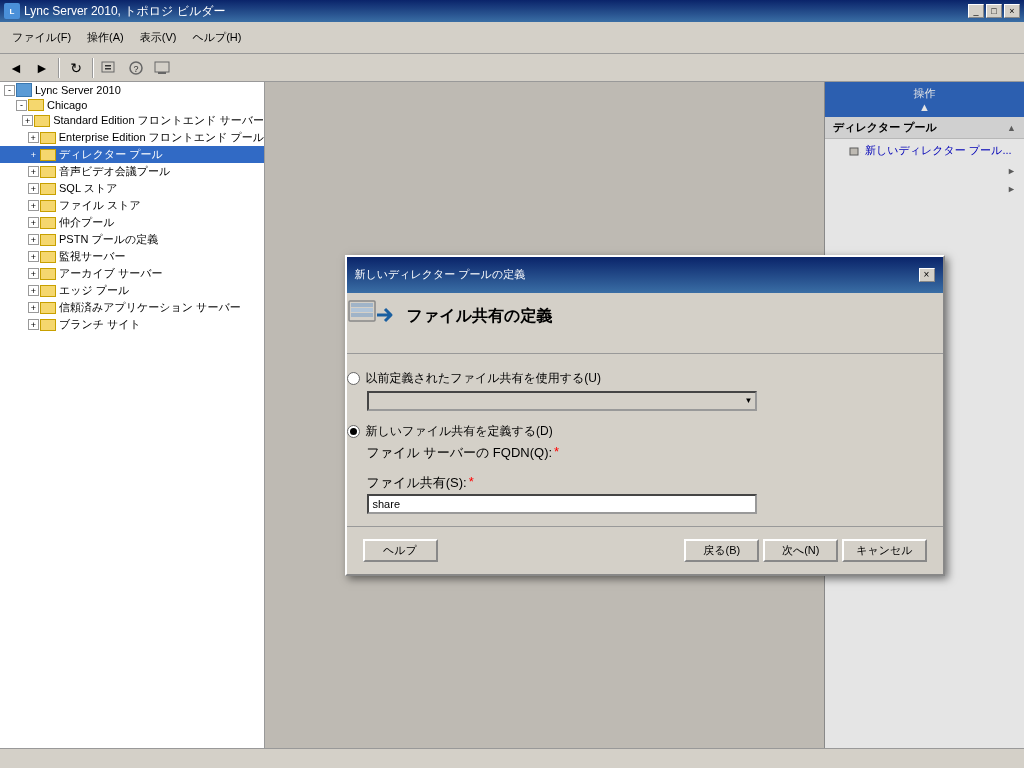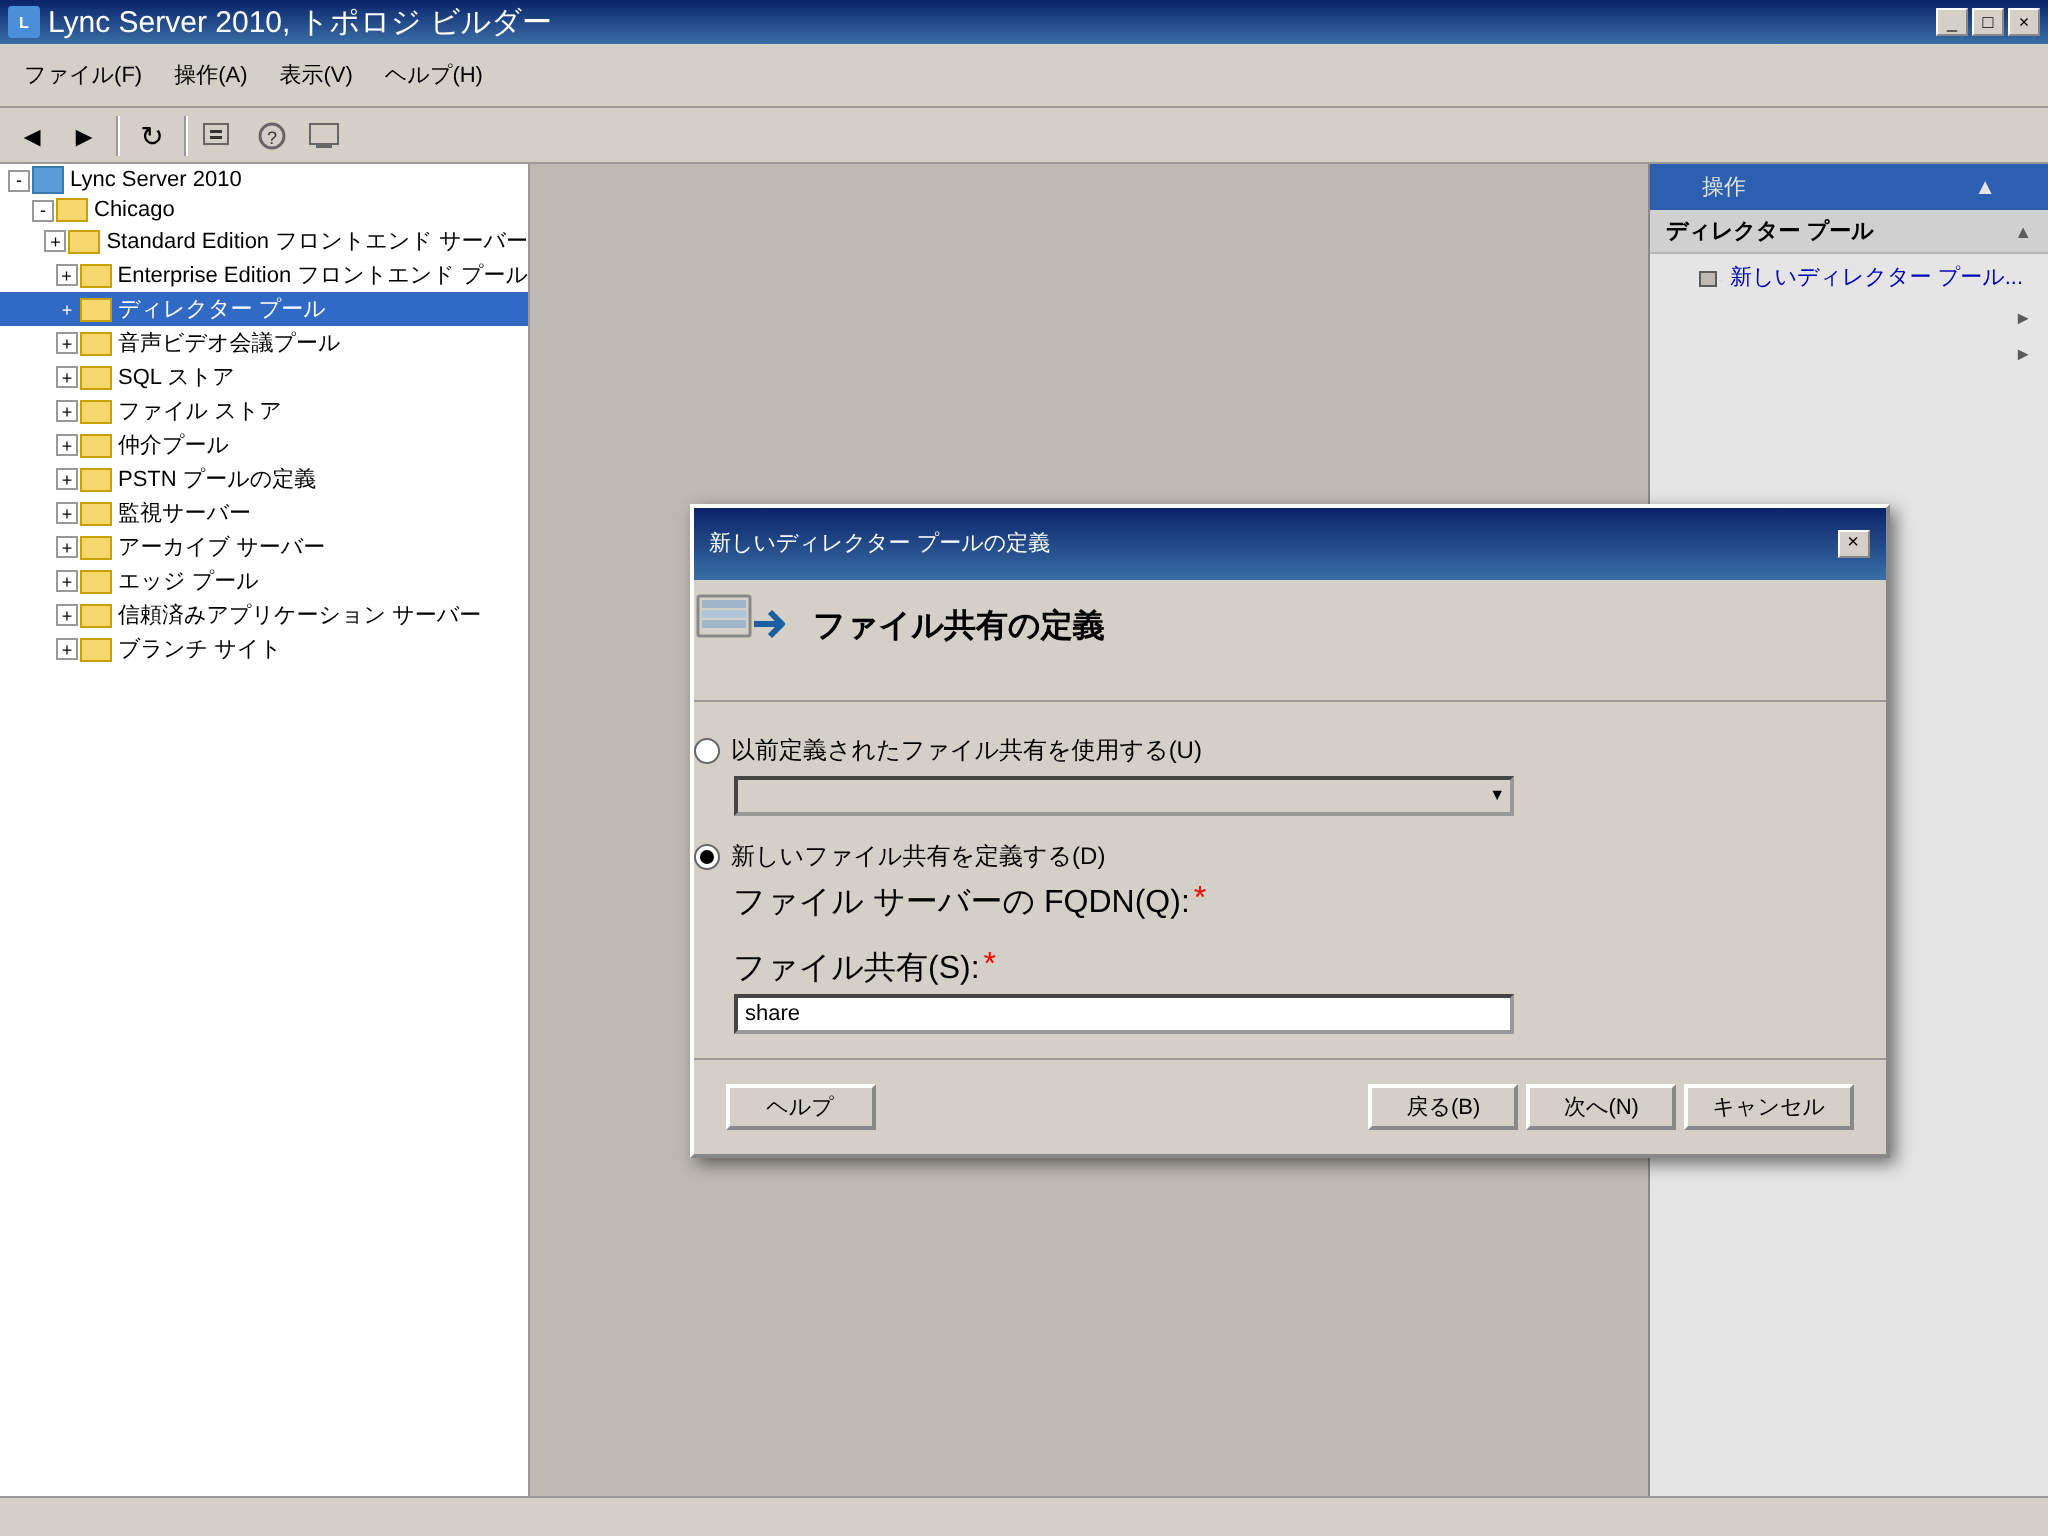--- a/index.html
+++ b/index.html
@@ -35,21 +35,21 @@
       background: #4a90d9;
       border-radius: 2px;
       display: flex;
       align-items: center;
       justify-content: center;
       font-size: 9px;
       color: white;
       font-weight: bold;
     }
     .title-bar-text {
-      font-size: 15px;
+      font-size: 12px;
       color: white;
     }
     .title-bar-buttons {
       display: flex;
       gap: 2px;
     }
     .title-btn {
       width: 16px;
       height: 14px;
       background: #d4d0c8;
@@ -171,25 +171,26 @@
       position: absolute;
       right: 0;
       top: 0;
       bottom: 0;
       display: flex;
       flex-direction: column;
     }
     .actions-header {
       background: #316ac5;
       color: white;
-      padding: 4px 26px;
+      padding: 4px 12px;
       font-size: 11px;
       display: flex;
       align-items: center;
       justify-content: space-between;
+      flex-direction: column;
     }
     .actions-section-header {
       background: #e8e8e8;
       border-bottom: 1px solid #ccc;
       padding: 3px 8px;
       font-size: 11px;
       font-weight: bold;
       display: flex;
       align-items: center;
       justify-content: space-between;
@@ -327,21 +328,21 @@
     }
     .form-select-arrow {
       position: absolute;
       right: 2px;
       font-size: 8px;
     }
     .form-field-group {
       margin-bottom: 12px;
     }
     .form-field-label {
-      font-size: 16px;
+      font-size: 13px;
       margin-left: 20px;
       margin-bottom: 2px;
       display: flex;
       align-items: flex-start;
       gap: 2px;
     }
     .required-star {
       color: red;
     }
     .form-input {

